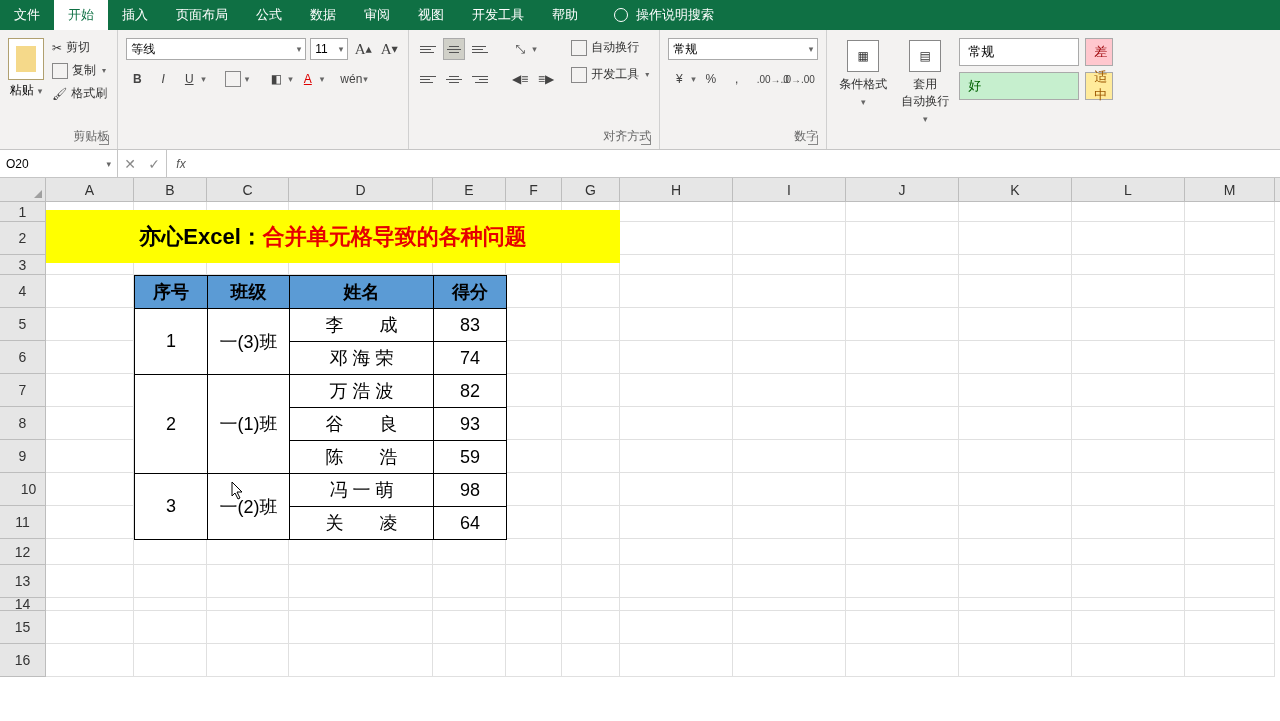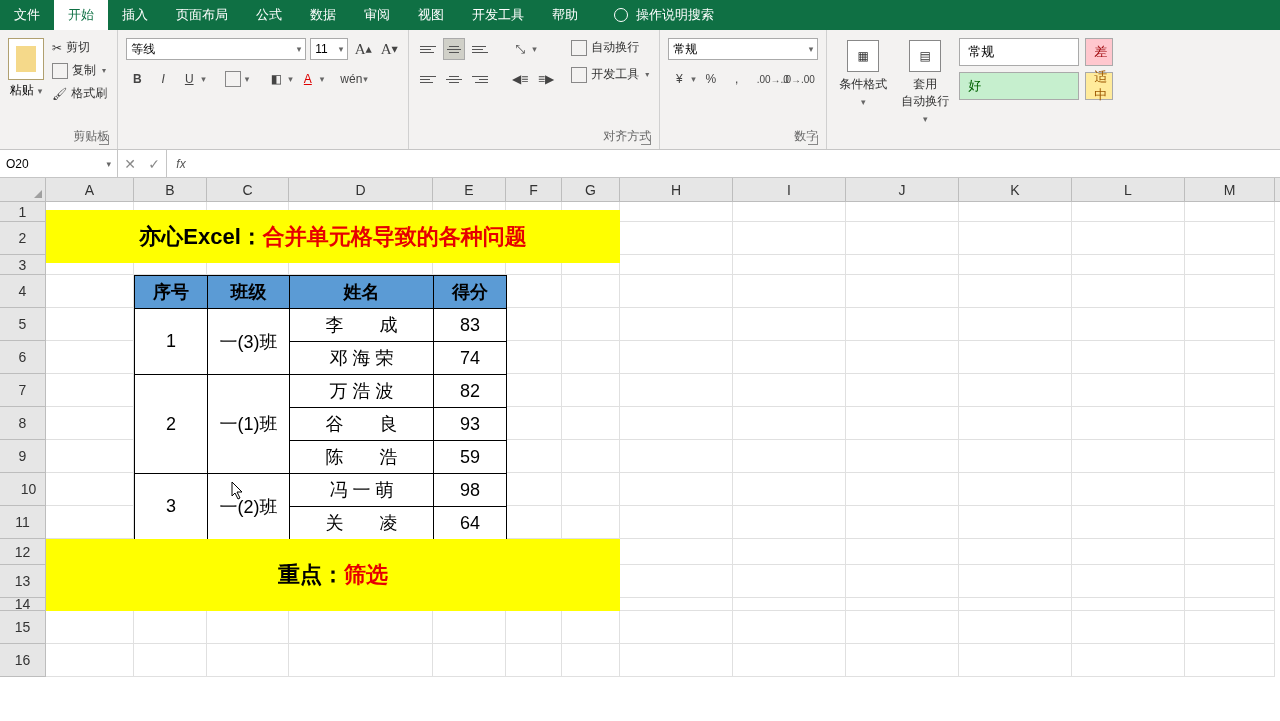--- a/index.html
+++ b/index.html
@@ -634,23 +634,20 @@
               <td>冯 一 萌</td>
               <td>98</td>
             </tr>
         <tr style="height: 33px;">
               <td>关　　凌</td>
               <td>64</td>
             </tr>
       </tbody>
         </table>
 
-      <div class="yellow-banner" id="banner2" style="left: 0px; top: 337px; width: 574px; height: 72px;">
-        <span class="banner-txt2"><span>重点：</span><span class="red">筛选</span></span>
-      </div>
 
       <div class="cursor" id="cursor" style="left: 185px; top: 279px;">
         <svg viewBox="0 0 14 20">
             <path d="M1 1 L1 15 L4 12 L7 18 L9 17 L6 11 L11 11 Z" fill="#fff" stroke="#000" stroke-width="1"></path>
           </svg>
       </div>
     </div>
   </div>
 </div>
 

